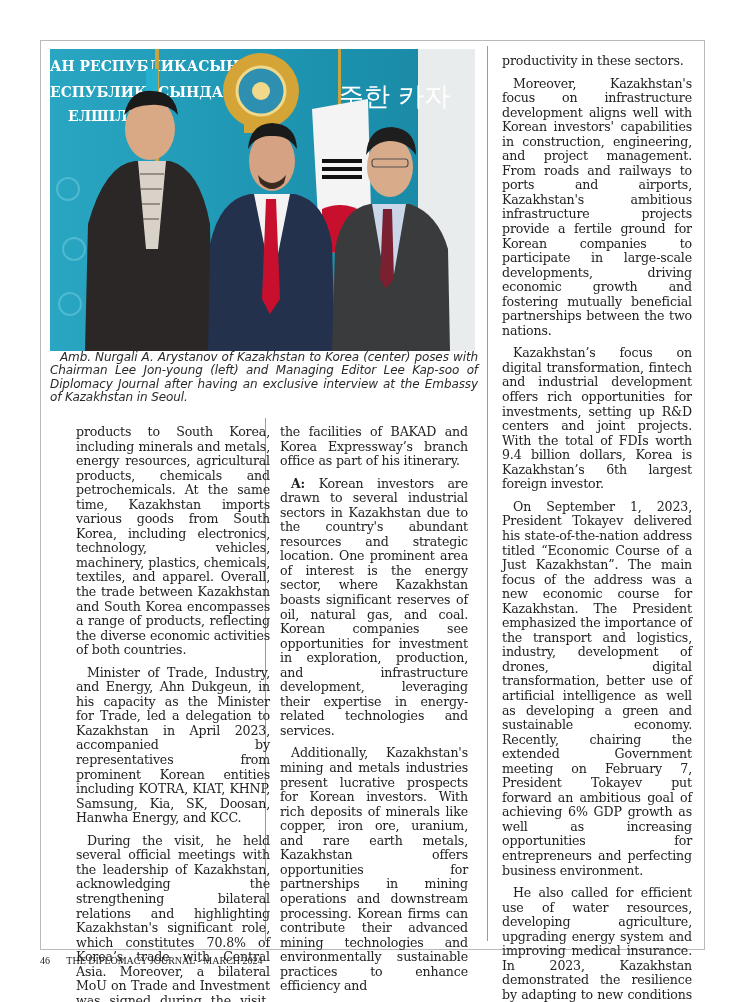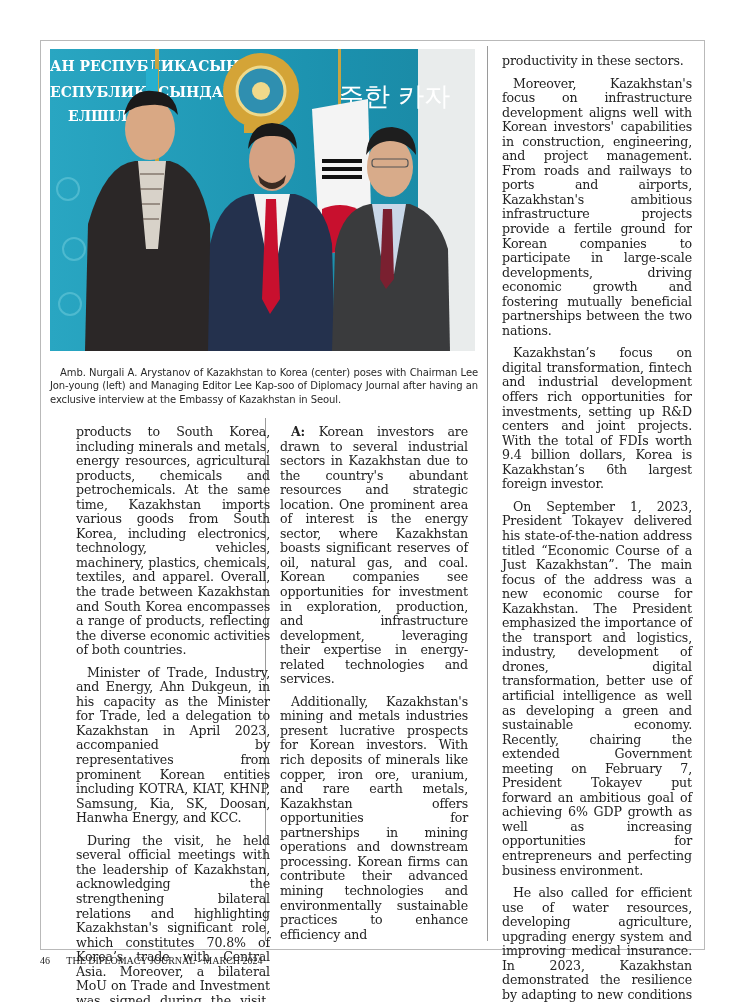--- a/index.html
+++ b/index.html
@@ -1,20 +1,20 @@
 <!DOCTYPE html>
 <html><head>
 <meta charset="utf-8">
 <style>
   html, body { margin:0; padding:0; background:#ffffff; }
   body { width:750px; height:1002px; position:relative; overflow:hidden; font-family:"DejaVu Serif", serif; color:#222; }
   .frame { position:absolute; left:40px; top:40px; width:665px; height:910px; border:1px solid #b9b9b9; box-sizing:border-box; }
   .photo { position:absolute; left:50px; top:49px; width:425px; height:302px; overflow:hidden; background:#1d97b3; }
   .photo svg { display:block; }
-  .caption { position:absolute; left:50px; top:366px; width:428px; font-family:"DejaVu Sans", sans-serif; font-size:10px; line-height:13.4px; color:#2a2a2a; text-align:justify; text-indent:10px; letter-spacing:-0.1px; }
+  .caption { position:absolute; left:50px; top:351px; width:428px; font-family:"DejaVu Sans", sans-serif; font-size:12px; line-height:13.4px; color:#2a2a2a; text-align:justify; text-indent:10px; letter-spacing:-0.1px;font-style:italic; }
   .col { position:absolute; font-size:12.6px; line-height:14.55px; text-align:justify; letter-spacing:-0.15px; color:#222; }
   .col p { margin:8px; }
   .col p.ind { text-indent:11px; }
   .col1 { left:68px; top:417px; width:210px; }
   .col2 { left:272px; top:417px; width:204px; }
   .col3 { left:494px; top:46px; width:206px; }
   .vrule { position:absolute; width:1px; background:#9a9a9a; }
   .q { font-weight:bold; font-size:13.2px; line-height:14.6px; margin-top:14px !important; text-indent:11px; letter-spacing:0.2px; }
   .a-lead { font-weight:bold; }
   .footer { position:absolute; left:40px; top:955px; font-family:"Liberation Serif", serif; font-size:10px; color:#222; }
@@ -112,20 +112,21 @@
 <div class="vrule" style="left:265px; top:418px; height:523px;"></div>
 <div class="vrule" style="left:487px; top:46px; height:895px;"></div>
 
 <div class="col col1">
   <p>products to South Korea, including minerals and metals, energy resources, agricultural products, chemicals and petrochemicals. At the same time, Kazakhstan imports various goods from South Korea, including electronics, technology, vehicles, machinery, plastics, chemicals, textiles, and apparel. Overall, the trade between Kazakhstan and South Korea encompasses a range of products, reflecting the diverse economic activities of both countries.</p>
   <p class="ind">Minister of Trade, Industry, and Energy, Ahn Dukgeun, in his capacity as the Minister for Trade, led a delegation to Kazakhstan in April 2023, accompanied by representatives from prominent Korean entities including KOTRA, KIAT, KHNP, Samsung, Kia, SK, Doosan, Hanwha Energy, and KCC.</p>
   <p class="ind">During the visit, he held several official meetings with the leadership of Kazakhstan, acknowledging the strengthening bilateral relations and highlighting Kazakhstan's significant role, which constitutes 70.8% of Korea’s trade with Central Asia. Moreover, a bilateral MoU on Trade and Investment was signed during the visit. Additionally, Minister Ahn toured</p>
 </div>
 
 <div class="col col2">
+  <p>the facilities of BAKAD and Korea Expressway’s branch office as part of his itinerary.</p>
   <p class="ind"><span class="a-lead">A:</span><span> Korean investors are drawn to several industrial sectors in Kazakhstan due to the country's abundant resources and strategic location. One prominent area of interest is the energy sector, where Kazakhstan boasts significant reserves of oil, natural gas, and coal. Korean companies see opportunities for investment in exploration, production, and infrastructure development, leveraging their expertise in energy-related technologies and services.</span></p>
   <p class="ind">Additionally, Kazakhstan's mining and metals industries present lucrative prospects for Korean investors. With rich deposits of minerals like copper, iron ore, uranium, and rare earth metals, Kazakhstan offers opportunities for partnerships in mining operations and downstream processing. Korean firms can contribute their advanced mining technologies and environmentally sustainable practices to enhance efficiency and</p>
 </div>
 
 <div class="col col3">
   <p>productivity in these sectors.</p>
   <p class="ind">Moreover, Kazakhstan's focus on infrastructure development aligns well with Korean investors' capabilities in construction, engineering, and project management. From roads and railways to ports and airports, Kazakhstan's ambitious infrastructure projects provide a fertile ground for Korean companies to participate in large-scale developments, driving economic growth and fostering mutually beneficial partnerships between the two nations.</p>
   <p class="ind">Kazakhstan’s focus on digital transformation, fintech and industrial development offers rich opportunities for investments, setting up R&amp;D centers and joint projects.  With the total of FDIs worth 9.4 billion dollars, Korea is Kazakhstan’s 6th largest foreign investor.</p>
   <p class="ind">On September 1, 2023, President Tokayev delivered his state-of-the-nation address titled “Economic Course of a Just Kazakhstan”. The main focus of the address was a new economic course for Kazakhstan. The President emphasized the importance of the transport and logistics, industry, development of drones, digital transformation, better use of artificial intelligence as well as developing a green and sustainable economy. Recently, chairing the extended Government meeting on February 7, President Tokayev put forward an ambitious goal of achieving 6% GDP growth as well as increasing opportunities for entrepreneurs and perfecting business environment.</p>
   <p class="ind">He also called for efficient use of water resources, developing agriculture, upgrading energy system and improving medical insurance. In 2023, Kazakhstan demonstrated the resilience by adapting to new conditions and achieving a robust economic growth of 5.1%. All these areas could become priority directions for Kazakh-Korean trade and economic cooperation.</p>

